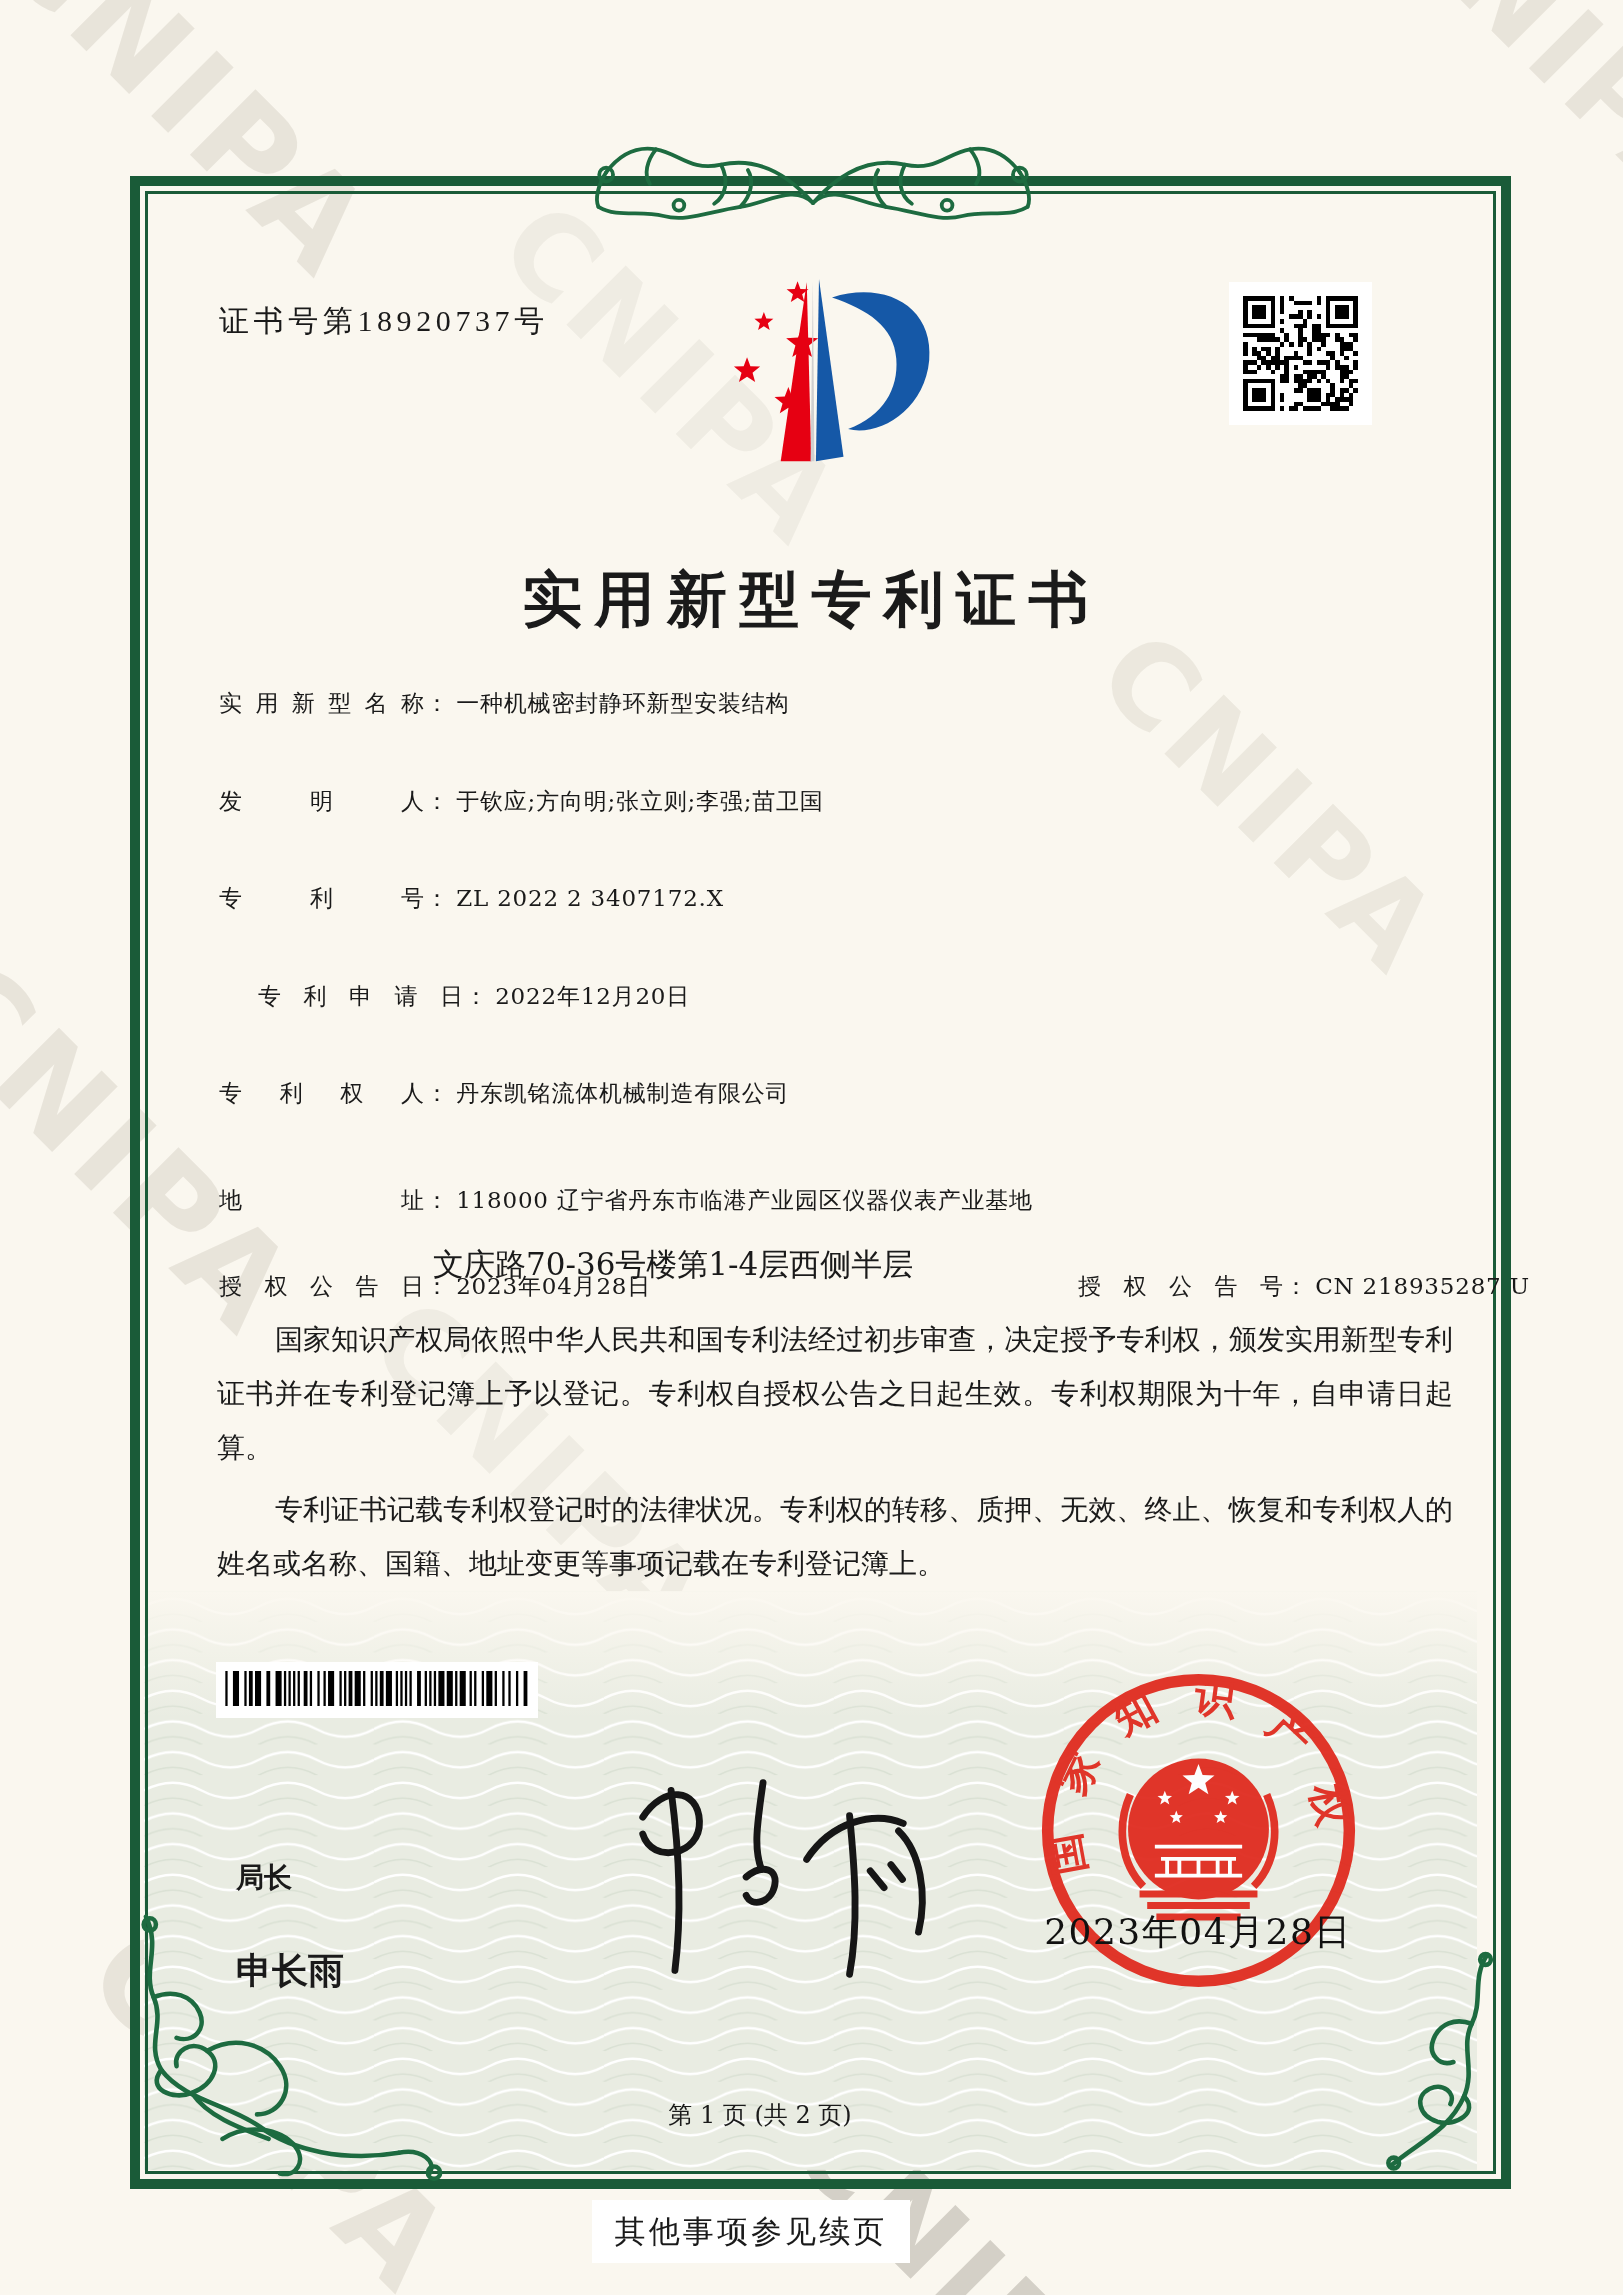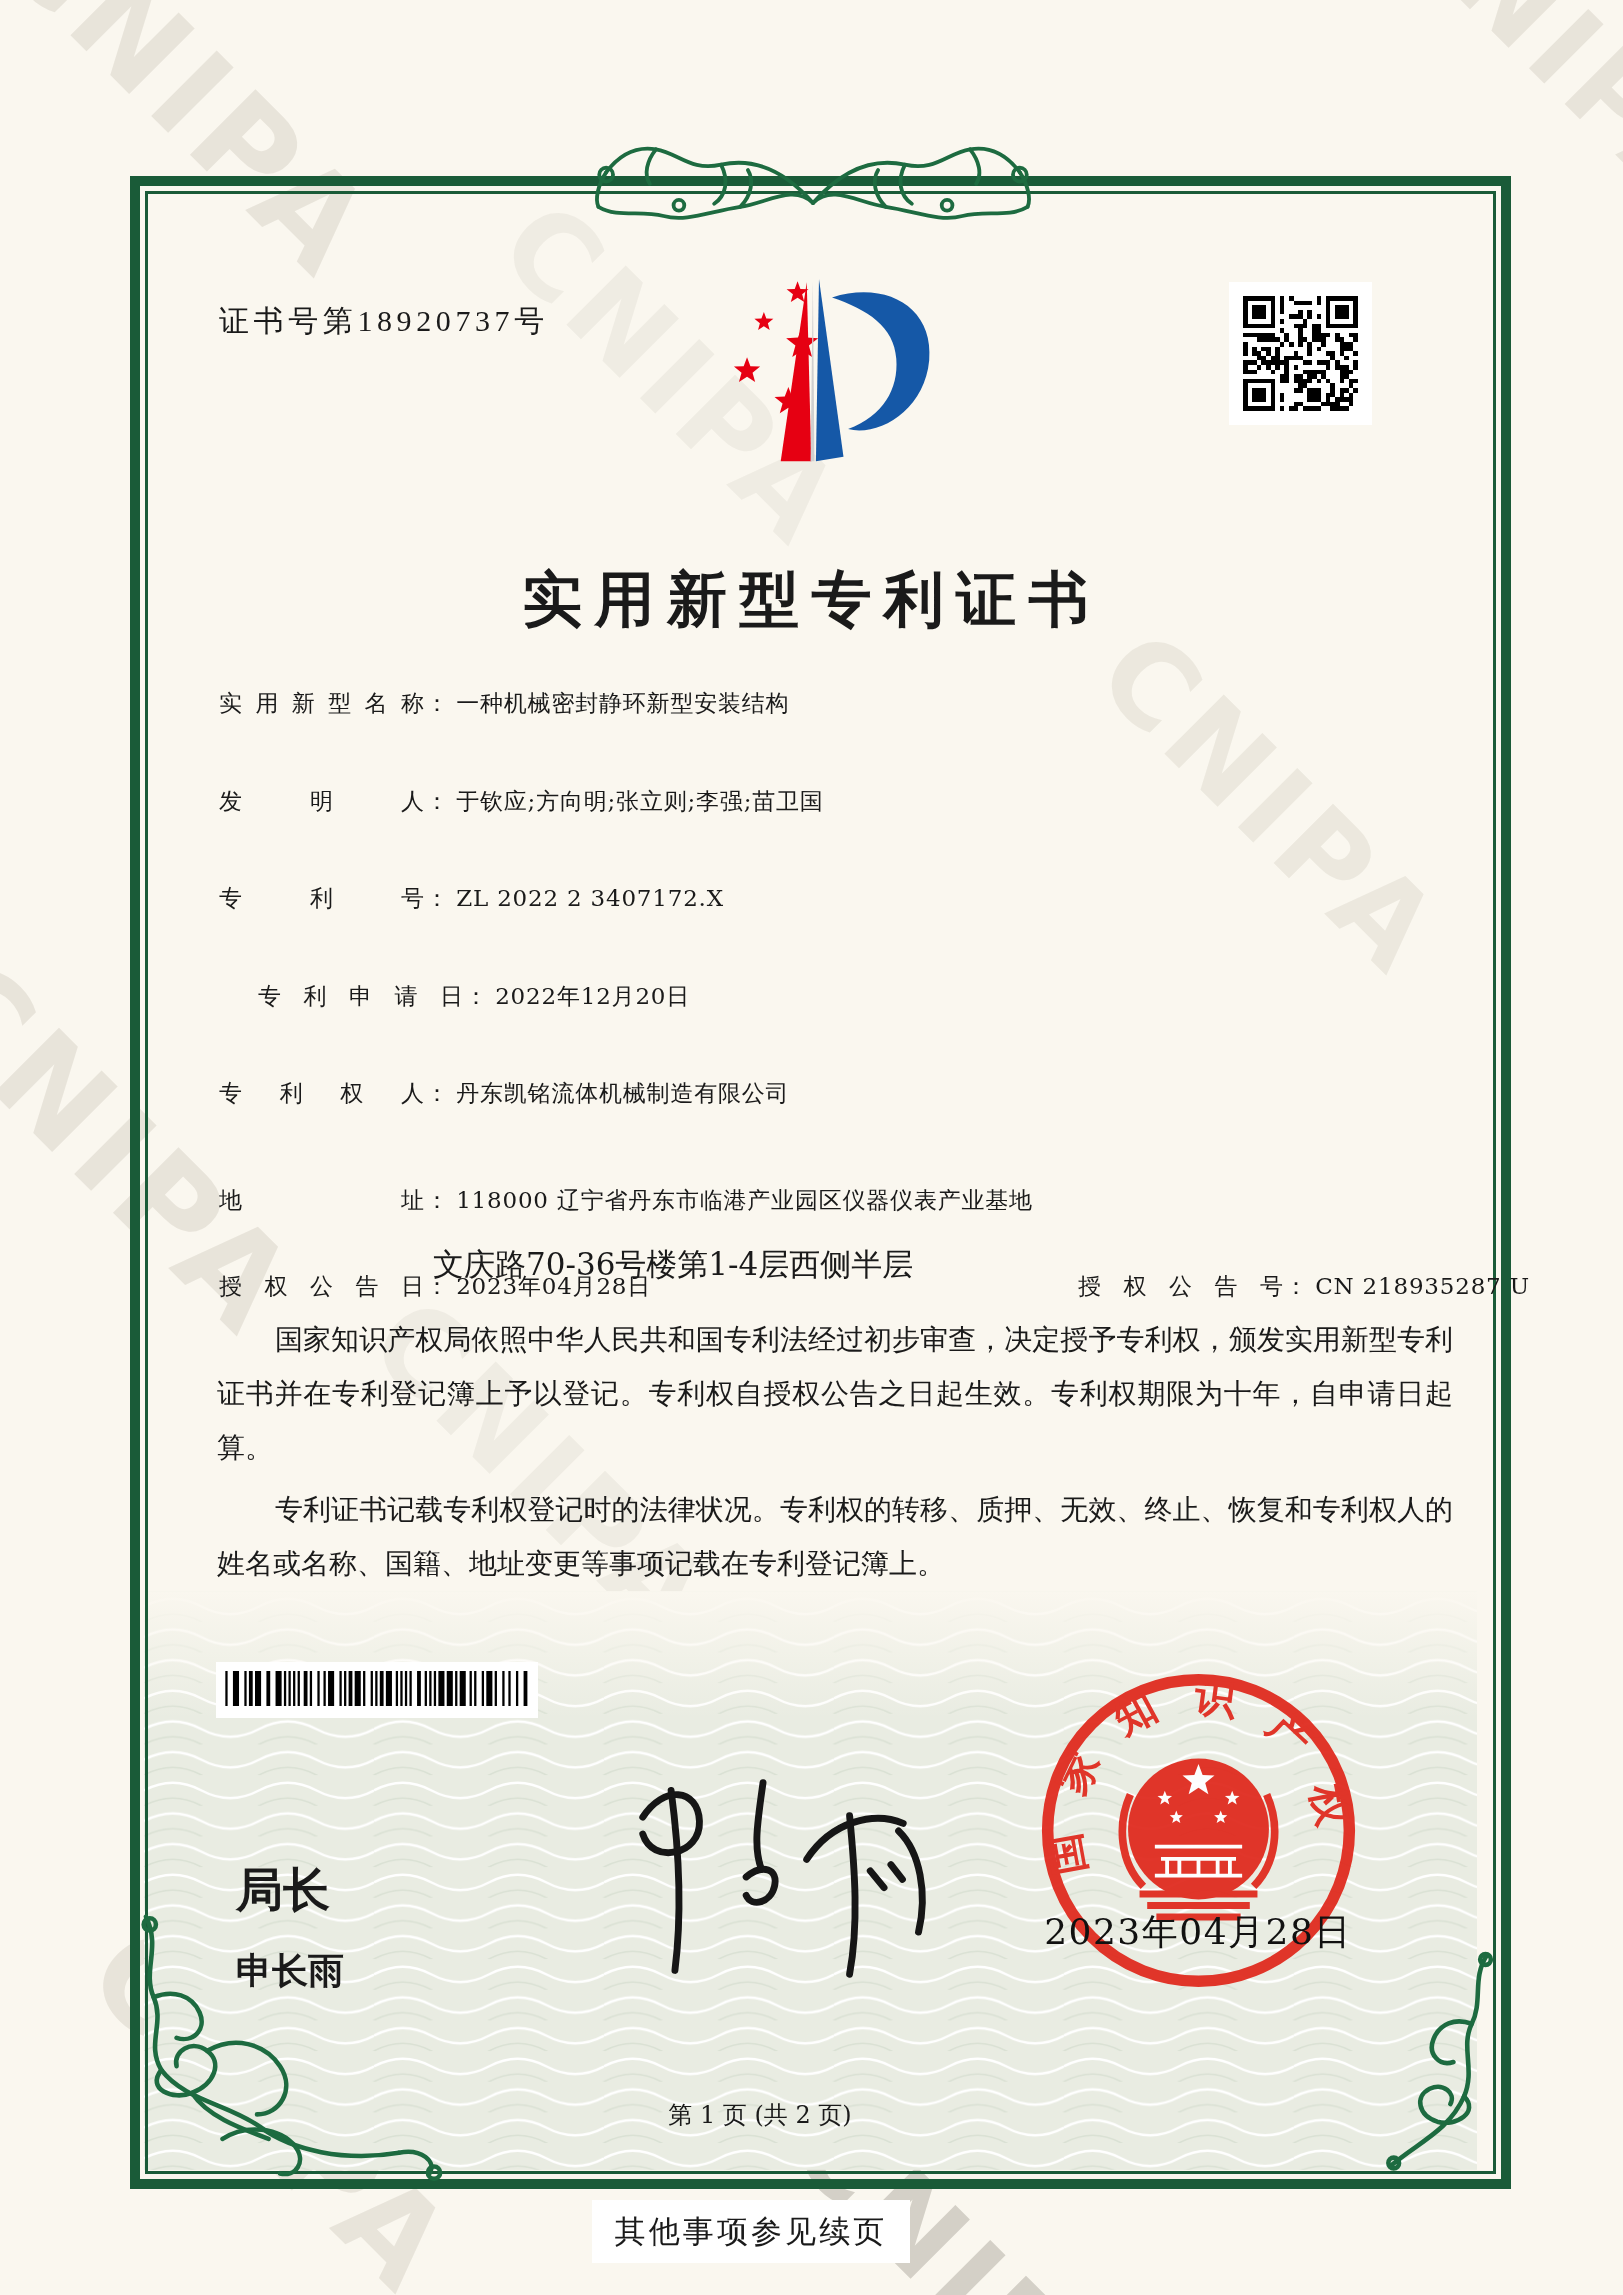--- a/index.html
+++ b/index.html
@@ -49,21 +49,21 @@
   .addr2{position:absolute; left:433px; top:1221px; font-size:31px; font-family:"DejaVu Serif", serif;margin-top:23px;}
   .pair2{position:absolute; left:859px; top:0;}
   .pair2 .flabel{width:205px;}
   .paras{
     position:absolute; left:217px; top:1313px; width:1236px;
     font-size:28px; line-height:54px; text-align:justify;
     font-family:"DejaVu Serif", serif;
   }
   .paras p{margin:0 0 7.7px 0; text-indent:58px;}
   .barcode{position:absolute; left:216px; top:1662px; background:#ffffff; padding:9.2px 7.7px;}
-  .director-title{position:absolute; left:236px; top:1859px; font-size:47px; font-weight:bold;}
+  .director-title{position:absolute; left:236px; top:1859px; font-size:28px; font-weight:bold;}
   .director-name{position:absolute; left:236px; top:1947px; font-size:36px; font-weight:bold;}
   .signature{position:absolute; left:606px; top:1748px;}
   .seal{position:absolute; left:1040px; top:1672px;}
   .seal-date{
     position:absolute; left:1198px; top:1908px; transform:translateX(-50%);
     font-size:36px; font-family:"DejaVu Serif", serif; color:#111; white-space:nowrap;
     letter-spacing:1.5px;
   }
   .page-footer{
     position:absolute; left:0; top:2099px; width:1520px; text-align:center;

